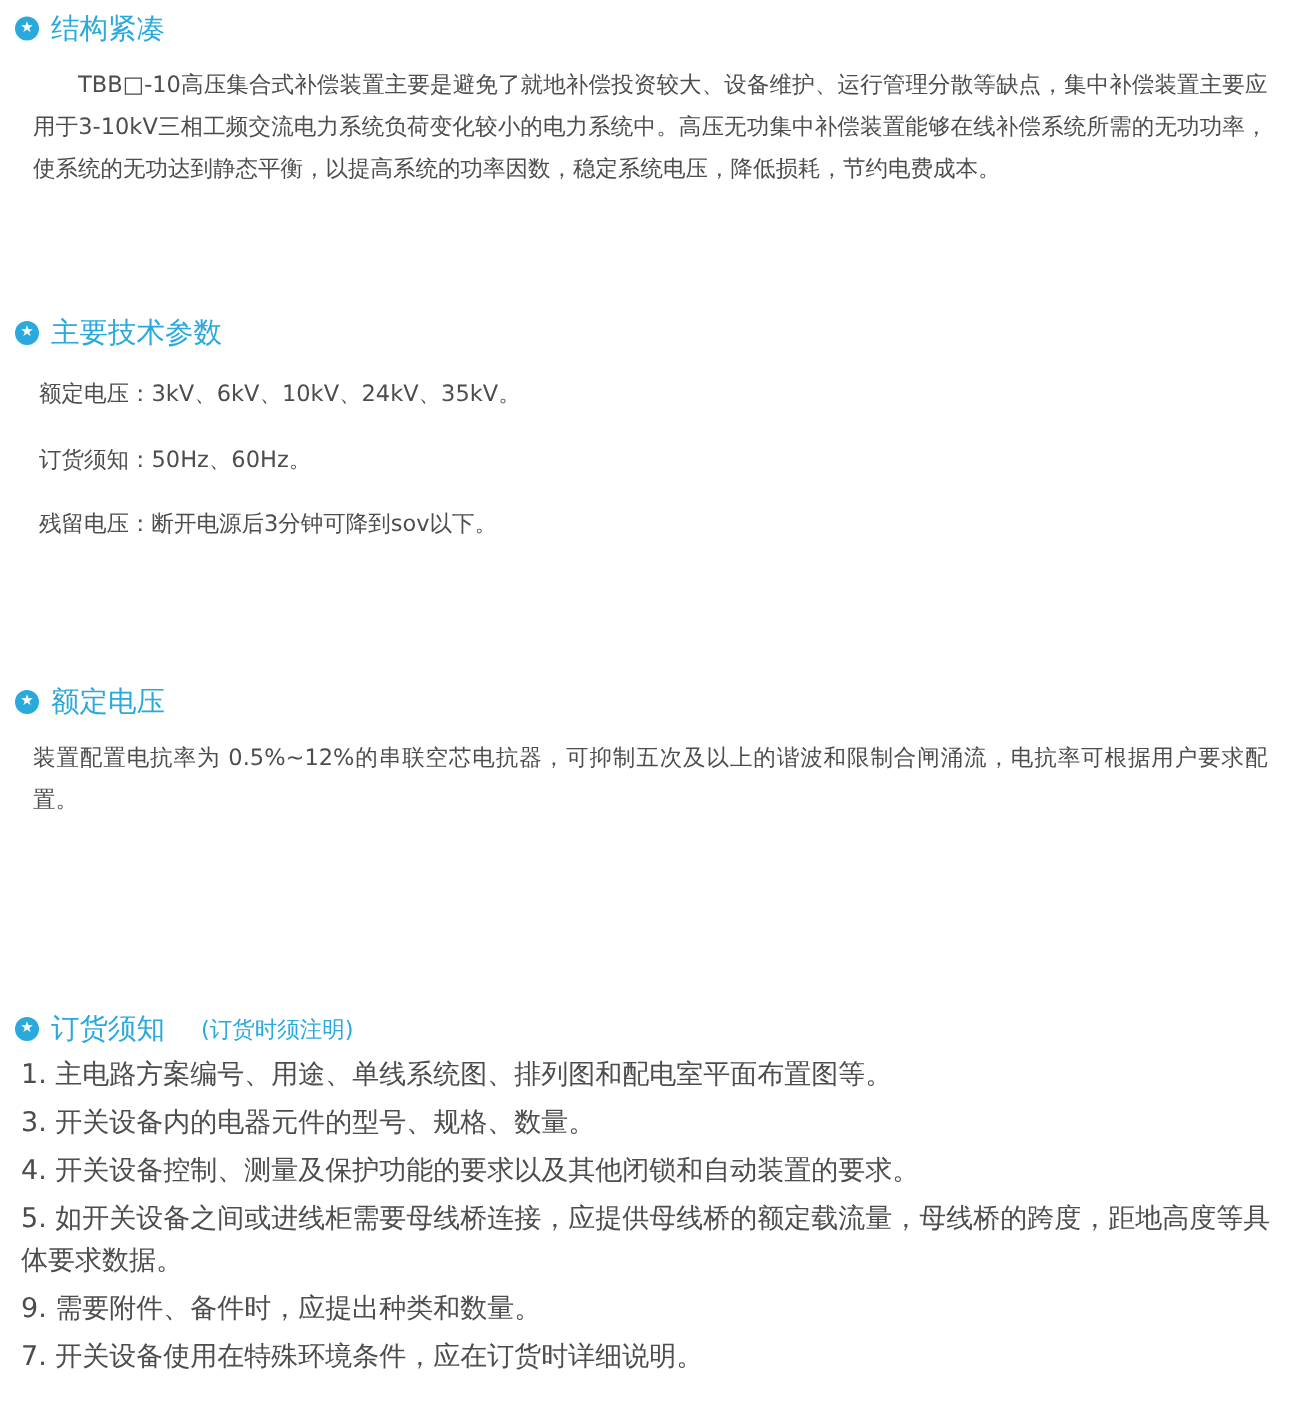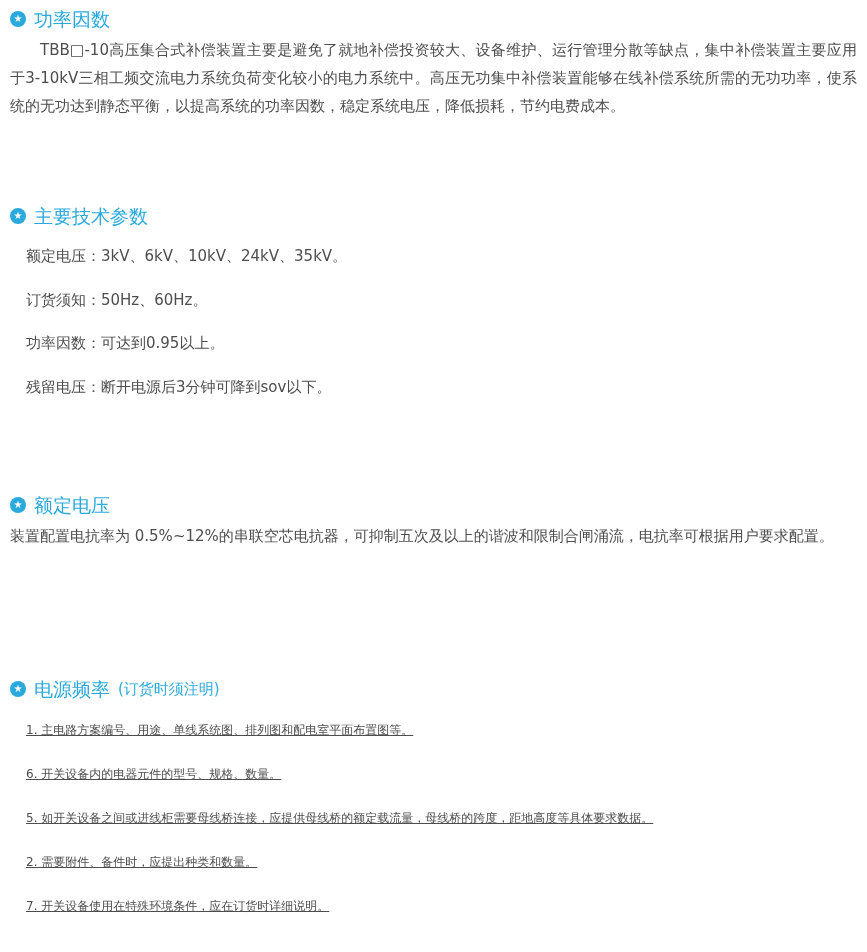--- a/index.html
+++ b/index.html
@@ -37,91 +37,90 @@
     color: #ffffff;
     display: inline-flex;
     align-items: center;
     justify-content: center;
     font-size: 10px;
     line-height: 1;
   }
   .sec-subtitle {
     font-size: 15px;
     color: #2aa9dc;
-    margin-left: 0;
+    margin-left: 16px;
   }
   .para {
-    margin: 0;
+    margin: 12px;
     font-size: 15px;
     line-height: 28px;
     text-align: justify;
   }
   .indent { text-indent: 2em; }
   .param-line {
     margin: 16px;
     font-size: 15px;
     line-height: 27.5px;
   }
   .note-line {
-    margin: 16px;
-    font-size: 12px;
+    margin: 4px;
+    font-size: 18px;
     line-height: 28px;
-    text-decoration: underline;
   }
   #sec-overview { margin-bottom: 85px; }
   #sec-params   { margin-bottom: 93px; }
   #sec-features { margin-bottom: 128px; }
   #sec-ordering { margin-bottom: 0; }
 </style>
 </head>
 <body>
 
 <div class="page">
 
   <section id="sec-overview">
     <h2 class="sec-title">
       <span class="star-icon">
           <span>★</span>
         </span>
-      <span>功率因数</span>
+      <span>结构紧凑</span>
     </h2>
     <p class="para indent">TBB□-10高压集合式补偿装置主要是避免了就地补偿投资较大、设备维护、运行管理分散等缺点，集中补偿装置主要应用于3-10kV三相工频交流电力系统负荷变化较小的电力系统中。高压无功集中补偿装置能够在线补偿系统所需的无功功率，使系统的无功达到静态平衡，以提高系统的功率因数，稳定系统电压，降低损耗，节约电费成本。</p>
   </section>
 
   <section id="sec-params">
     <h2 class="sec-title">
       <span class="star-icon">
           <span>★</span>
         </span>
       <span>主要技术参数</span>
     </h2>
     <p class="param-line">额定电压：3kV、6kV、10kV、24kV、35kV。</p>
     <p class="param-line">订货须知：50Hz、60Hz。</p>
-    <p class="param-line">功率因数：可达到0.95以上。</p>
     <p class="param-line">残留电压：断开电源后3分钟可降到sov以下。</p>
   </section>
 
   <section id="sec-features">
     <h2 class="sec-title">
       <span class="star-icon">
           <span>★</span>
         </span>
       <span>额定电压</span>
     </h2>
     <p class="para">装置配置电抗率为 0.5%~12%的串联空芯电抗器，可抑制五次及以上的谐波和限制合闸涌流，电抗率可根据用户要求配置。</p>
   </section>
 
   <section id="sec-ordering">
     <h2 class="sec-title">
       <span class="star-icon">
           <span>★</span>
         </span>
-      <span>电源频率</span>
+      <span>订货须知</span>
       <span class="sec-subtitle">(订货时须注明)</span>
     </h2>
     <p class="note-line">1. 主电路方案编号、用途、单线系统图、排列图和配电室平面布置图等。</p>
-    <p class="note-line">6. 开关设备内的电器元件的型号、规格、数量。</p>
+    <p class="note-line">3. 开关设备内的电器元件的型号、规格、数量。</p>
+    <p class="note-line">4. 开关设备控制、测量及保护功能的要求以及其他闭锁和自动装置的要求。</p>
     <p class="note-line">5. 如开关设备之间或进线柜需要母线桥连接，应提供母线桥的额定载流量，母线桥的跨度，距地高度等具体要求数据。</p>
-    <p class="note-line">2. 需要附件、备件时，应提出种类和数量。</p>
+    <p class="note-line">9. 需要附件、备件时，应提出种类和数量。</p>
     <p class="note-line">7. 开关设备使用在特殊环境条件，应在订货时详细说明。</p>
   </section>
 
 </div>
 
 </body></html>

